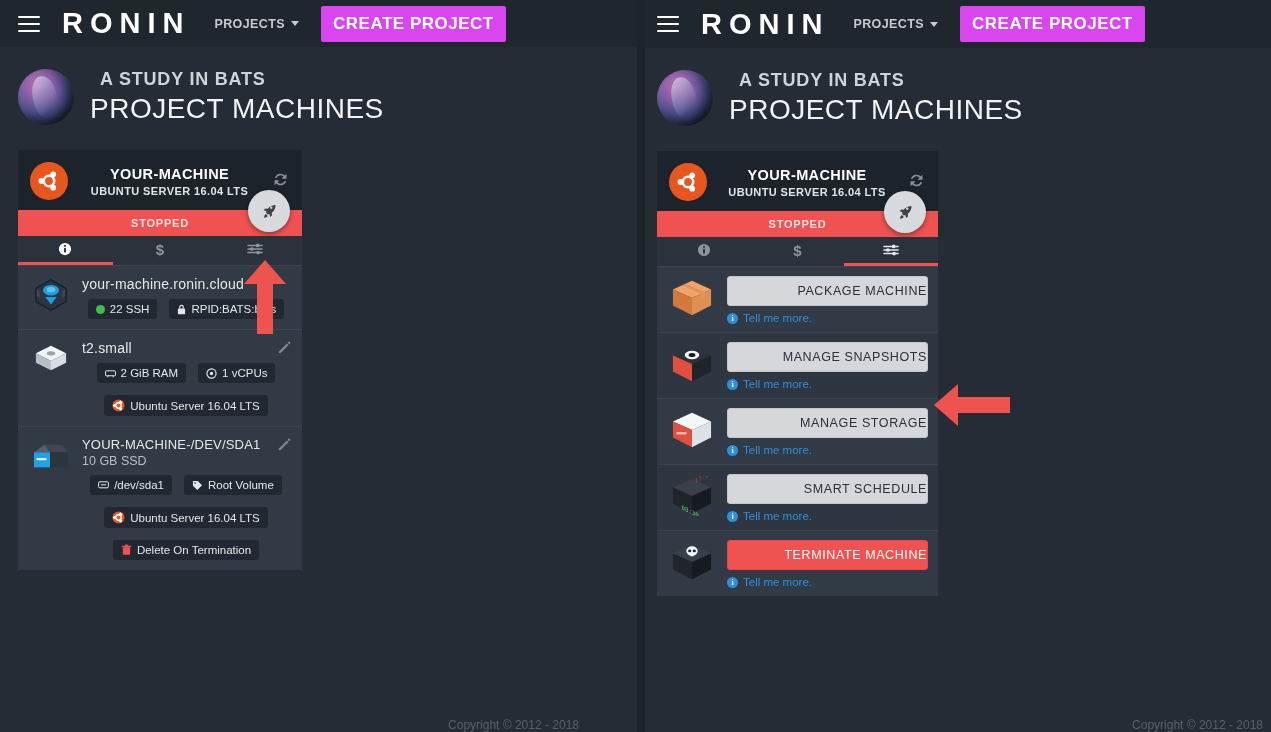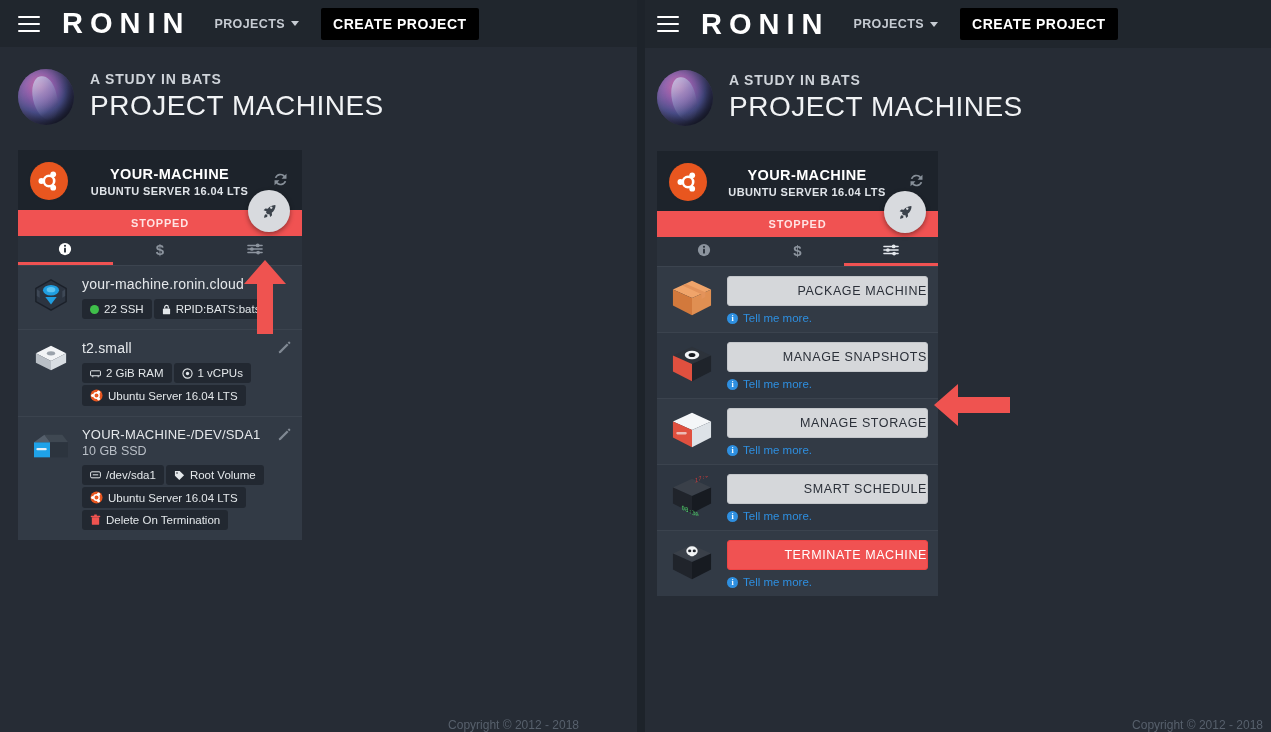--- a/index.html
+++ b/index.html
@@ -62,23 +62,23 @@
     display: flex; align-items: center; gap: 6px;
     cursor: pointer;
   }
   .caret {
     width: 0; height: 0;
     border-left: 4.5px solid transparent;
     border-right: 4.5px solid transparent;
     border-top: 5px solid #c6cbd2;
   }
   .btn-create {
-    background: #000000;
+    background: #d946ef;
     color: #ffffff;
-    font-size: 14px;
+    font-size: 17px;
     font-weight: bold;
     letter-spacing: 0.5px;
     border: none;
     border-radius: 2px;
     padding: 8px 12px;
     white-space: nowrap;
     cursor: pointer;
     font-family: "Liberation Sans", sans-serif;
   }
 
@@ -102,23 +102,24 @@
     content: "";
     position: absolute;
     left: 26%; top: 12%;
     width: 42%; height: 78%;
     border-radius: 50% 50% 45% 55%;
     background: linear-gradient(150deg, rgba(210,210,235,0.85) 0%, rgba(150,160,205,0.55) 40%, rgba(70,70,110,0.2) 75%, rgba(0,0,0,0) 100%);
     transform: rotate(-12deg);
   }
   .proj-sub {
     color: #cfd4da;
-    font-size: 14px;
+    font-size: 18px;
     font-weight: bold;
     letter-spacing: 0.8px;
+    margin-left: 10px;
   }
   .proj-title {
     color: #f1f3f5;
     font-size: 28px;
     font-weight: 300;
     letter-spacing: 0.5px;
     line-height: 1.15;
     margin-top: 3px;
   }
 
@@ -208,21 +209,21 @@
   .row:last-child { border-bottom: none; }
   .row-icon { flex: none; width: 42px; display:flex; align-items:flex-start; justify-content:center; padding-top: 2px; }
   .row-body { flex: 1 1 auto; min-width: 0; }
   .row-title {
     color: #e5e8eb;
     font-size: 14px;
     letter-spacing: 0.2px;
   }
   .row-title.small { font-size: 13px; }
   .row-sub { color: #b9bfc7; font-size: 12.5px; margin-top: 2px; }
-  .chips { display: flex; flex-wrap: wrap; gap: 2px; margin-top: 7px; }
+  .chips { display: flex; flex-wrap: wrap; gap: 12px; margin-top: 7px; justify-content: center; }
   .chip {
     background: #222831;
     color: #e3e7ea;
     font-size: 11.5px;
     border-radius: 3px;
     padding: 4px 8px;
     display: inline-flex;
     align-items: center;
     gap: 5px;
     white-space: nowrap;

